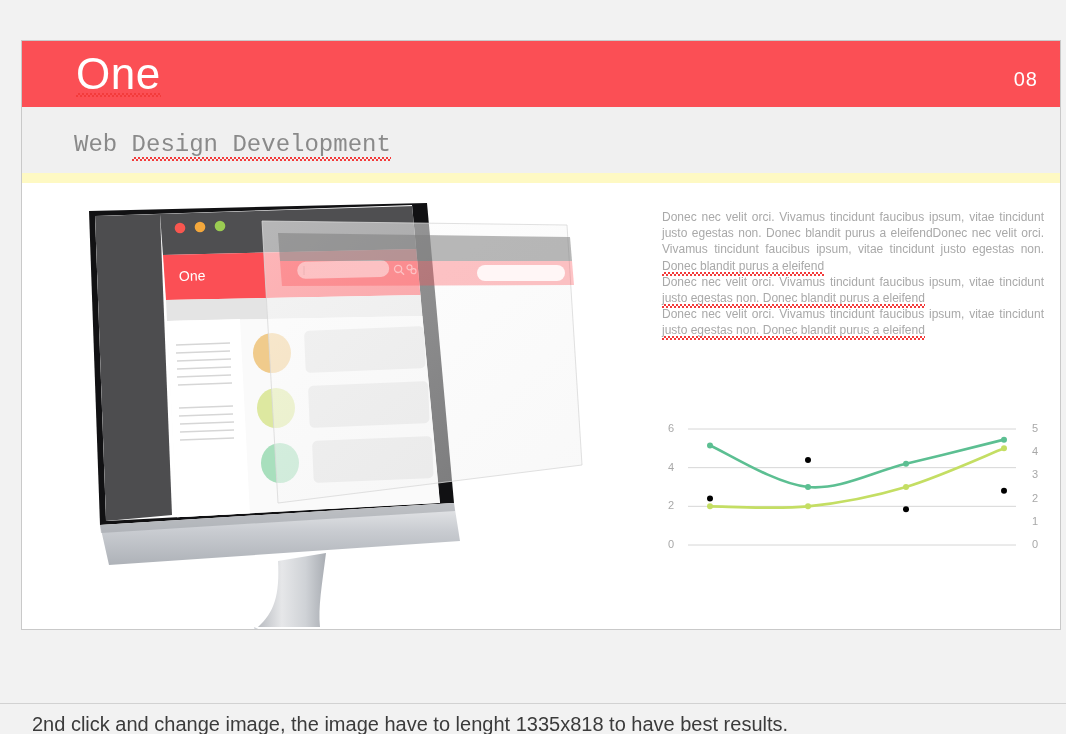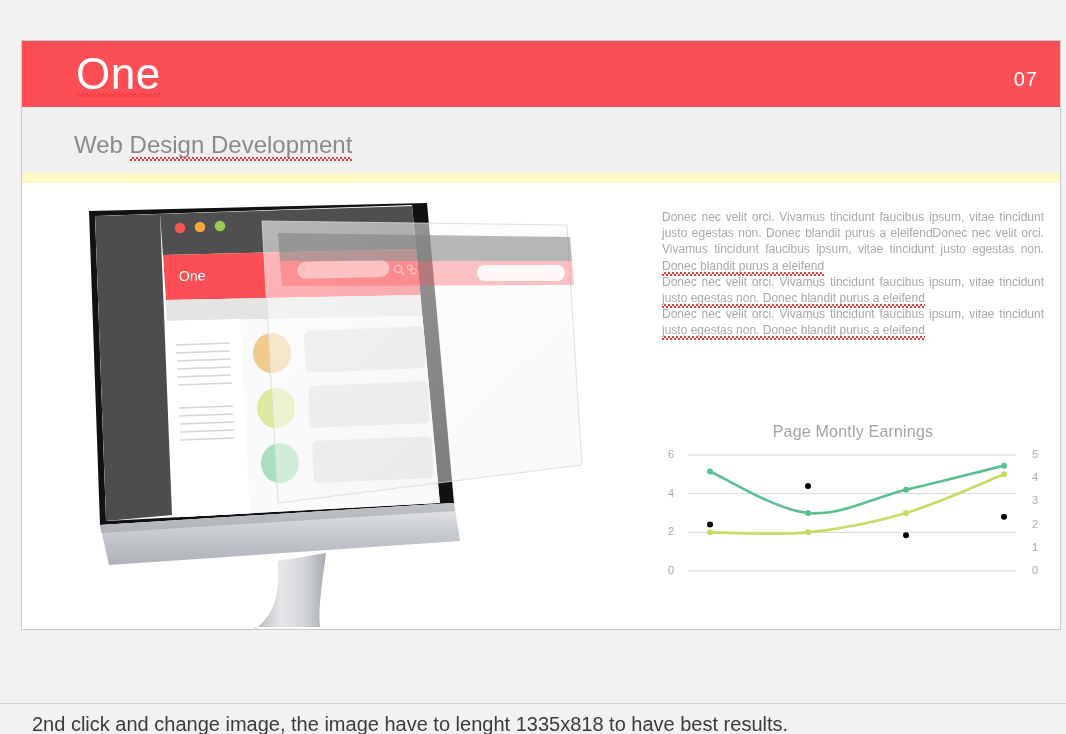--- a/index.html
+++ b/index.html
@@ -79,20 +79,21 @@
     letter-spacing: 1px;
   }
 
   
   #subtitle-band {
     position: absolute;
     left: 0; top: 66px;
     width: 100%;
     height: 66px;
     background: #f0f0f0;
+    font-family: Liberation Mono, monospace;
   }
   #slide-subtitle {
     position: absolute;
     left: 52px;
     top: 24px;
     font-size: 24px;
     color: #8a8a8a;
     font-weight: 400;
     white-space: nowrap;
   }
@@ -197,21 +198,21 @@
     margin-left: 21px;
   }
 </style>
 </head>
 <body>
 
 <div id="slide">
 
   <div id="title-band">
     <div id="slide-title"><span class="squiggle">One</span></div>
-    <div id="page-number">07</div>
+    <div id="page-number">08</div>
   </div>
 
   <div id="subtitle-band">
     <div id="slide-subtitle"><span>Web </span><span class="squiggle sub-strong">Design Development</span></div>
   </div>
 
   <div id="content">
 
     <div id="monitor-illustration">
       <svg width="580" height="440" viewBox="0 0 580 440" xmlns="http://www.w3.org/2000/svg">
@@ -333,21 +334,20 @@
       </svg>
     </div>
 
     <div id="right-column">
       <p class="desc-para"><span class="squiggle">Donec nec velit orci. Vivamus tincidunt faucibus ipsum, vitae tincidunt justo egestas non. Donec blandit purus a eleifendDonec nec velit orci. Vivamus tincidunt faucibus ipsum, vitae tincidunt justo egestas non. Donec blandit purus a eleifend</span></p>
       <p class="desc-para"><span class="squiggle">Donec nec velit orci. Vivamus tincidunt faucibus ipsum, vitae tincidunt justo egestas non. Donec blandit purus a eleifend</span></p>
       <p class="desc-para"><span class="squiggle">Donec nec velit orci. Vivamus tincidunt faucibus ipsum, vitae tincidunt justo egestas non. Donec blandit purus a eleifend</span></p>
     </div>
 
     <div id="chart-block">
-      <div id="chart-title">Page Montly Earnings</div>
       <div id="chart-canvas-wrap">
         <svg id="plot-svg" width="390" height="140">
             <line x1="30" x2="358" y1="6" y2="6" stroke="#d6d6d6" stroke-width="1"></line>
             <line x1="30" x2="358" y1="44.66666666666667" y2="44.66666666666667" stroke="#d6d6d6" stroke-width="1"></line>
             <line x1="30" x2="358" y1="83.33333333333334" y2="83.33333333333334" stroke="#d6d6d6" stroke-width="1"></line>
             <line x1="30" x2="358" y1="122" y2="122" stroke="#d6d6d6" stroke-width="1"></line>
             <path d="M 52 22.433333333333323 C 68.33333333333333 29.361111111111104, 117.33333333333334 60.93888888888889, 150 64 C 182.66666666666666 67.06111111111112, 215.33333333333334 48.69444444444444, 248 40.8 C 280.6666666666667 32.90555555555555, 329.6666666666667 20.661111111111115, 346 16.63333333333334" fill="none" stroke="#5cbf92" stroke-width="2.6" stroke-linecap="round"></path>
             <circle cx="52" cy="22.433333333333323" r="3" fill="#5cbf92"></circle>
             <circle cx="150" cy="64" r="3" fill="#5cbf92"></circle>
             <circle cx="248" cy="40.8" r="3" fill="#5cbf92"></circle>

